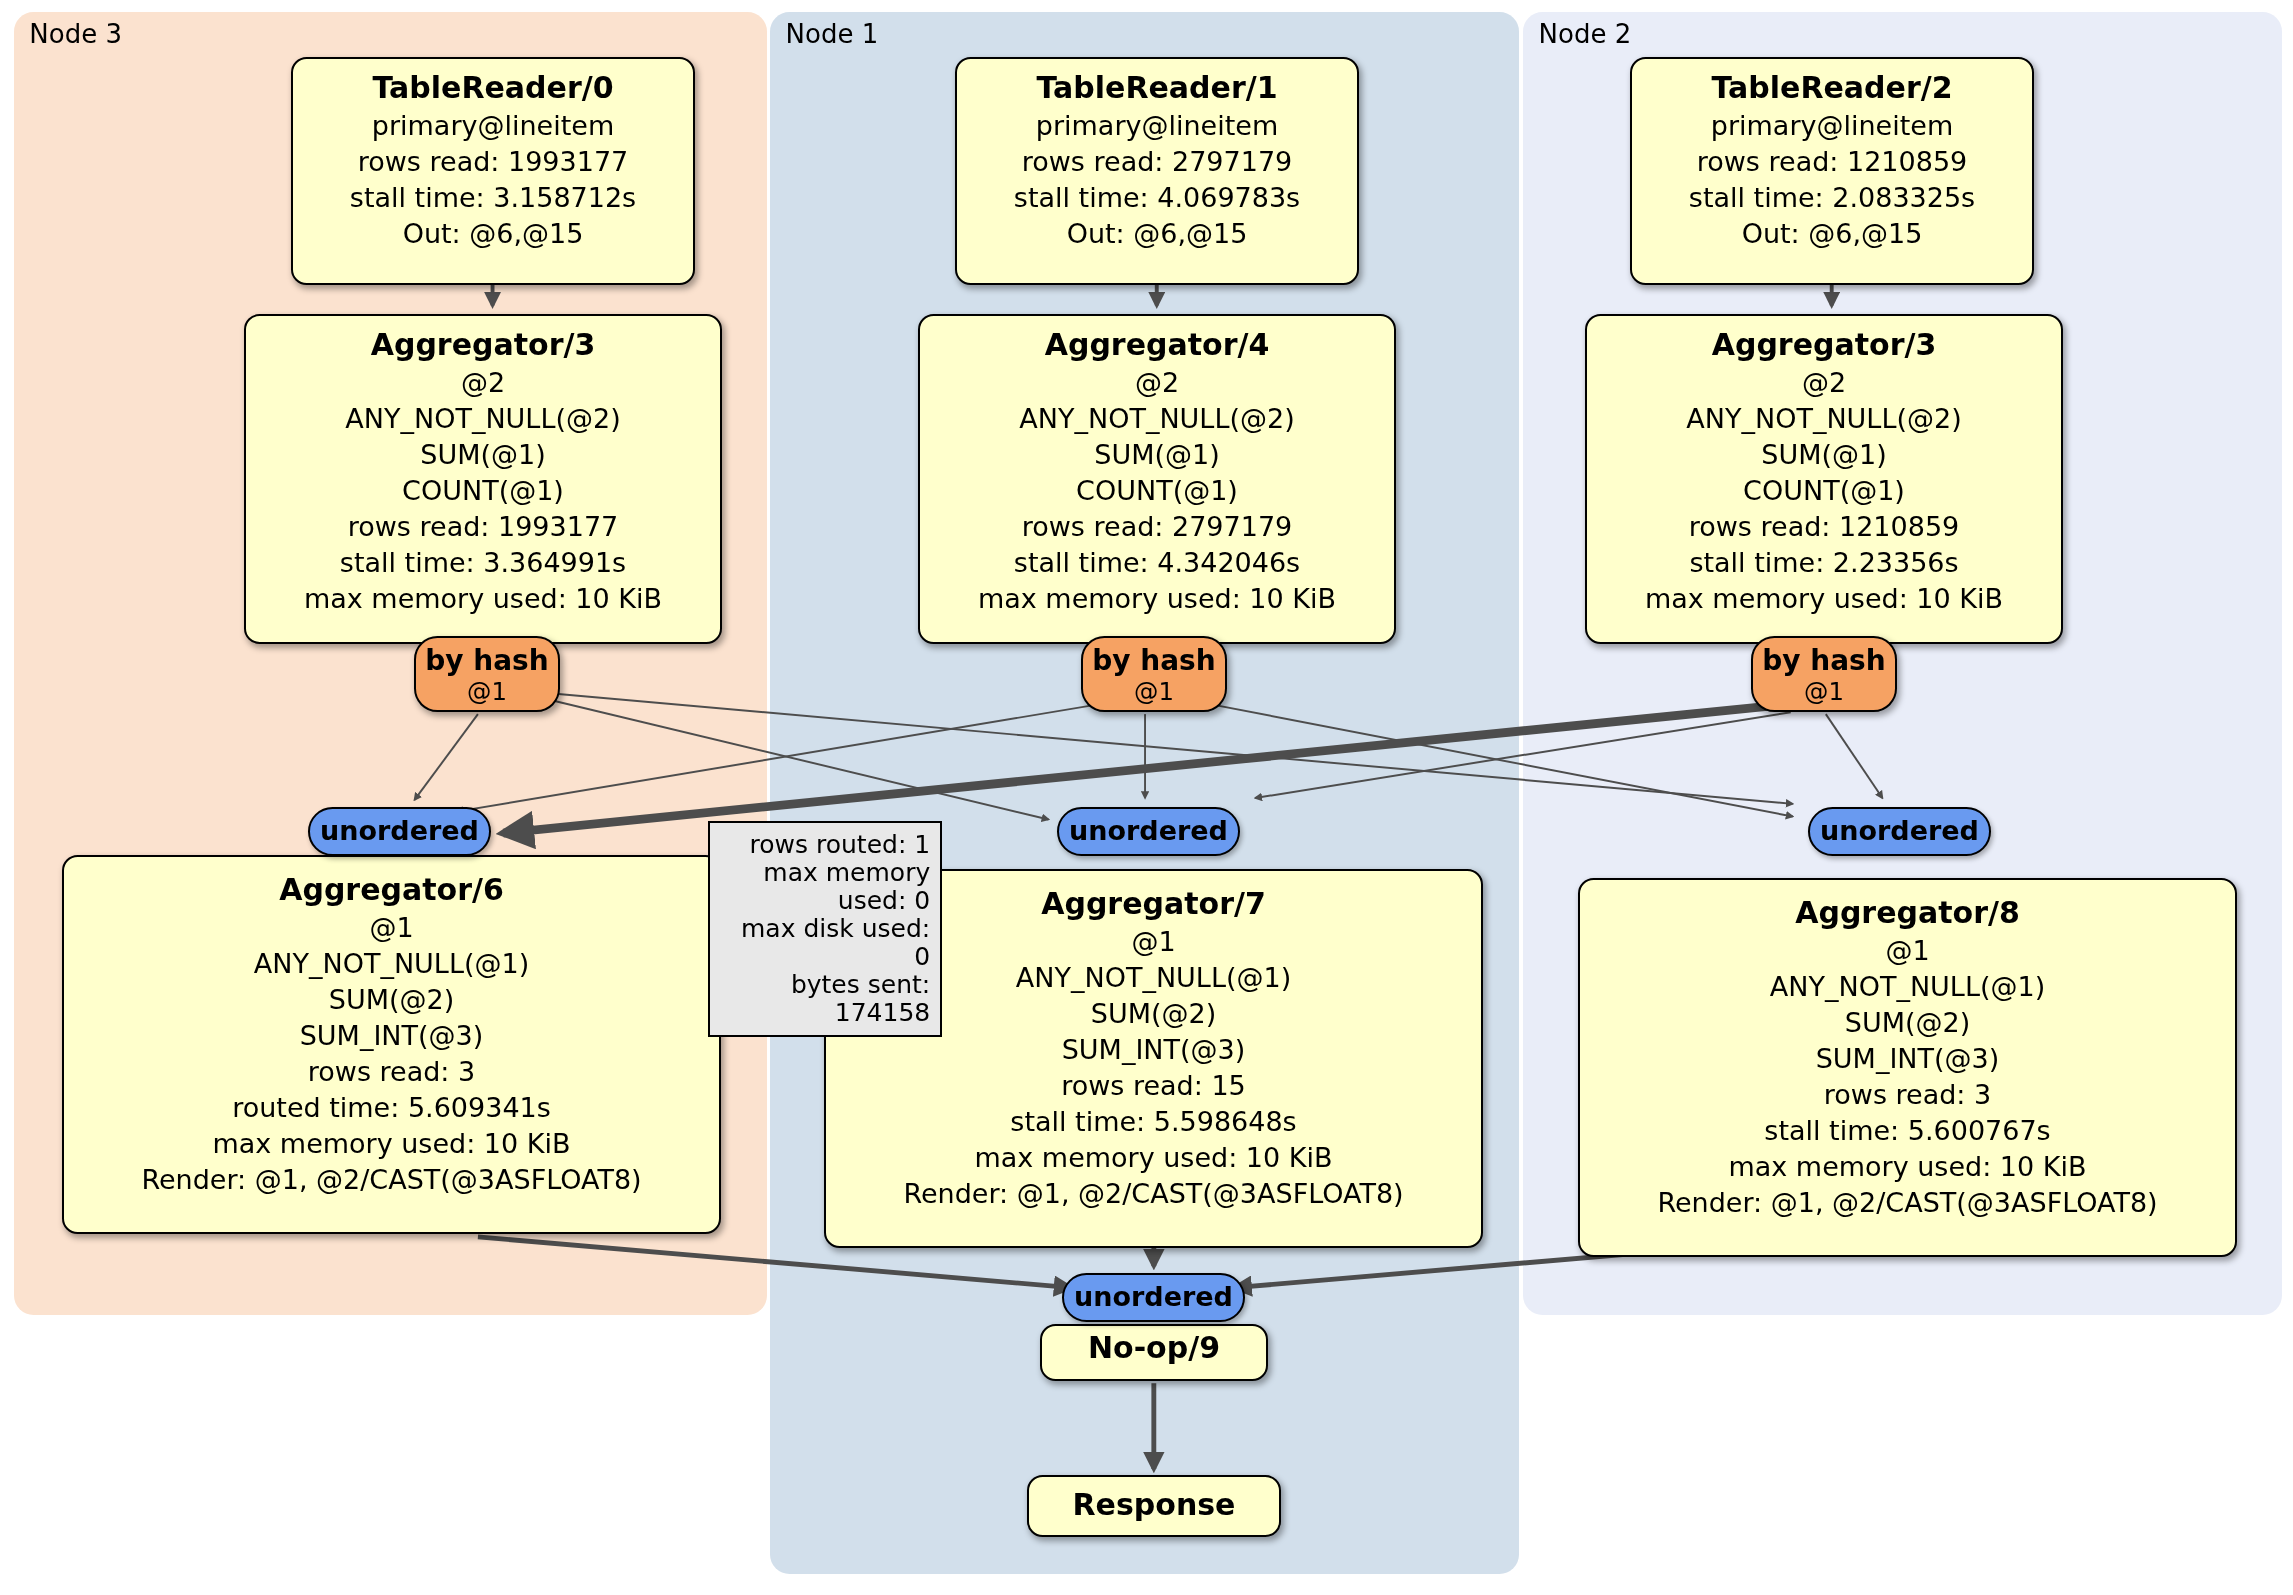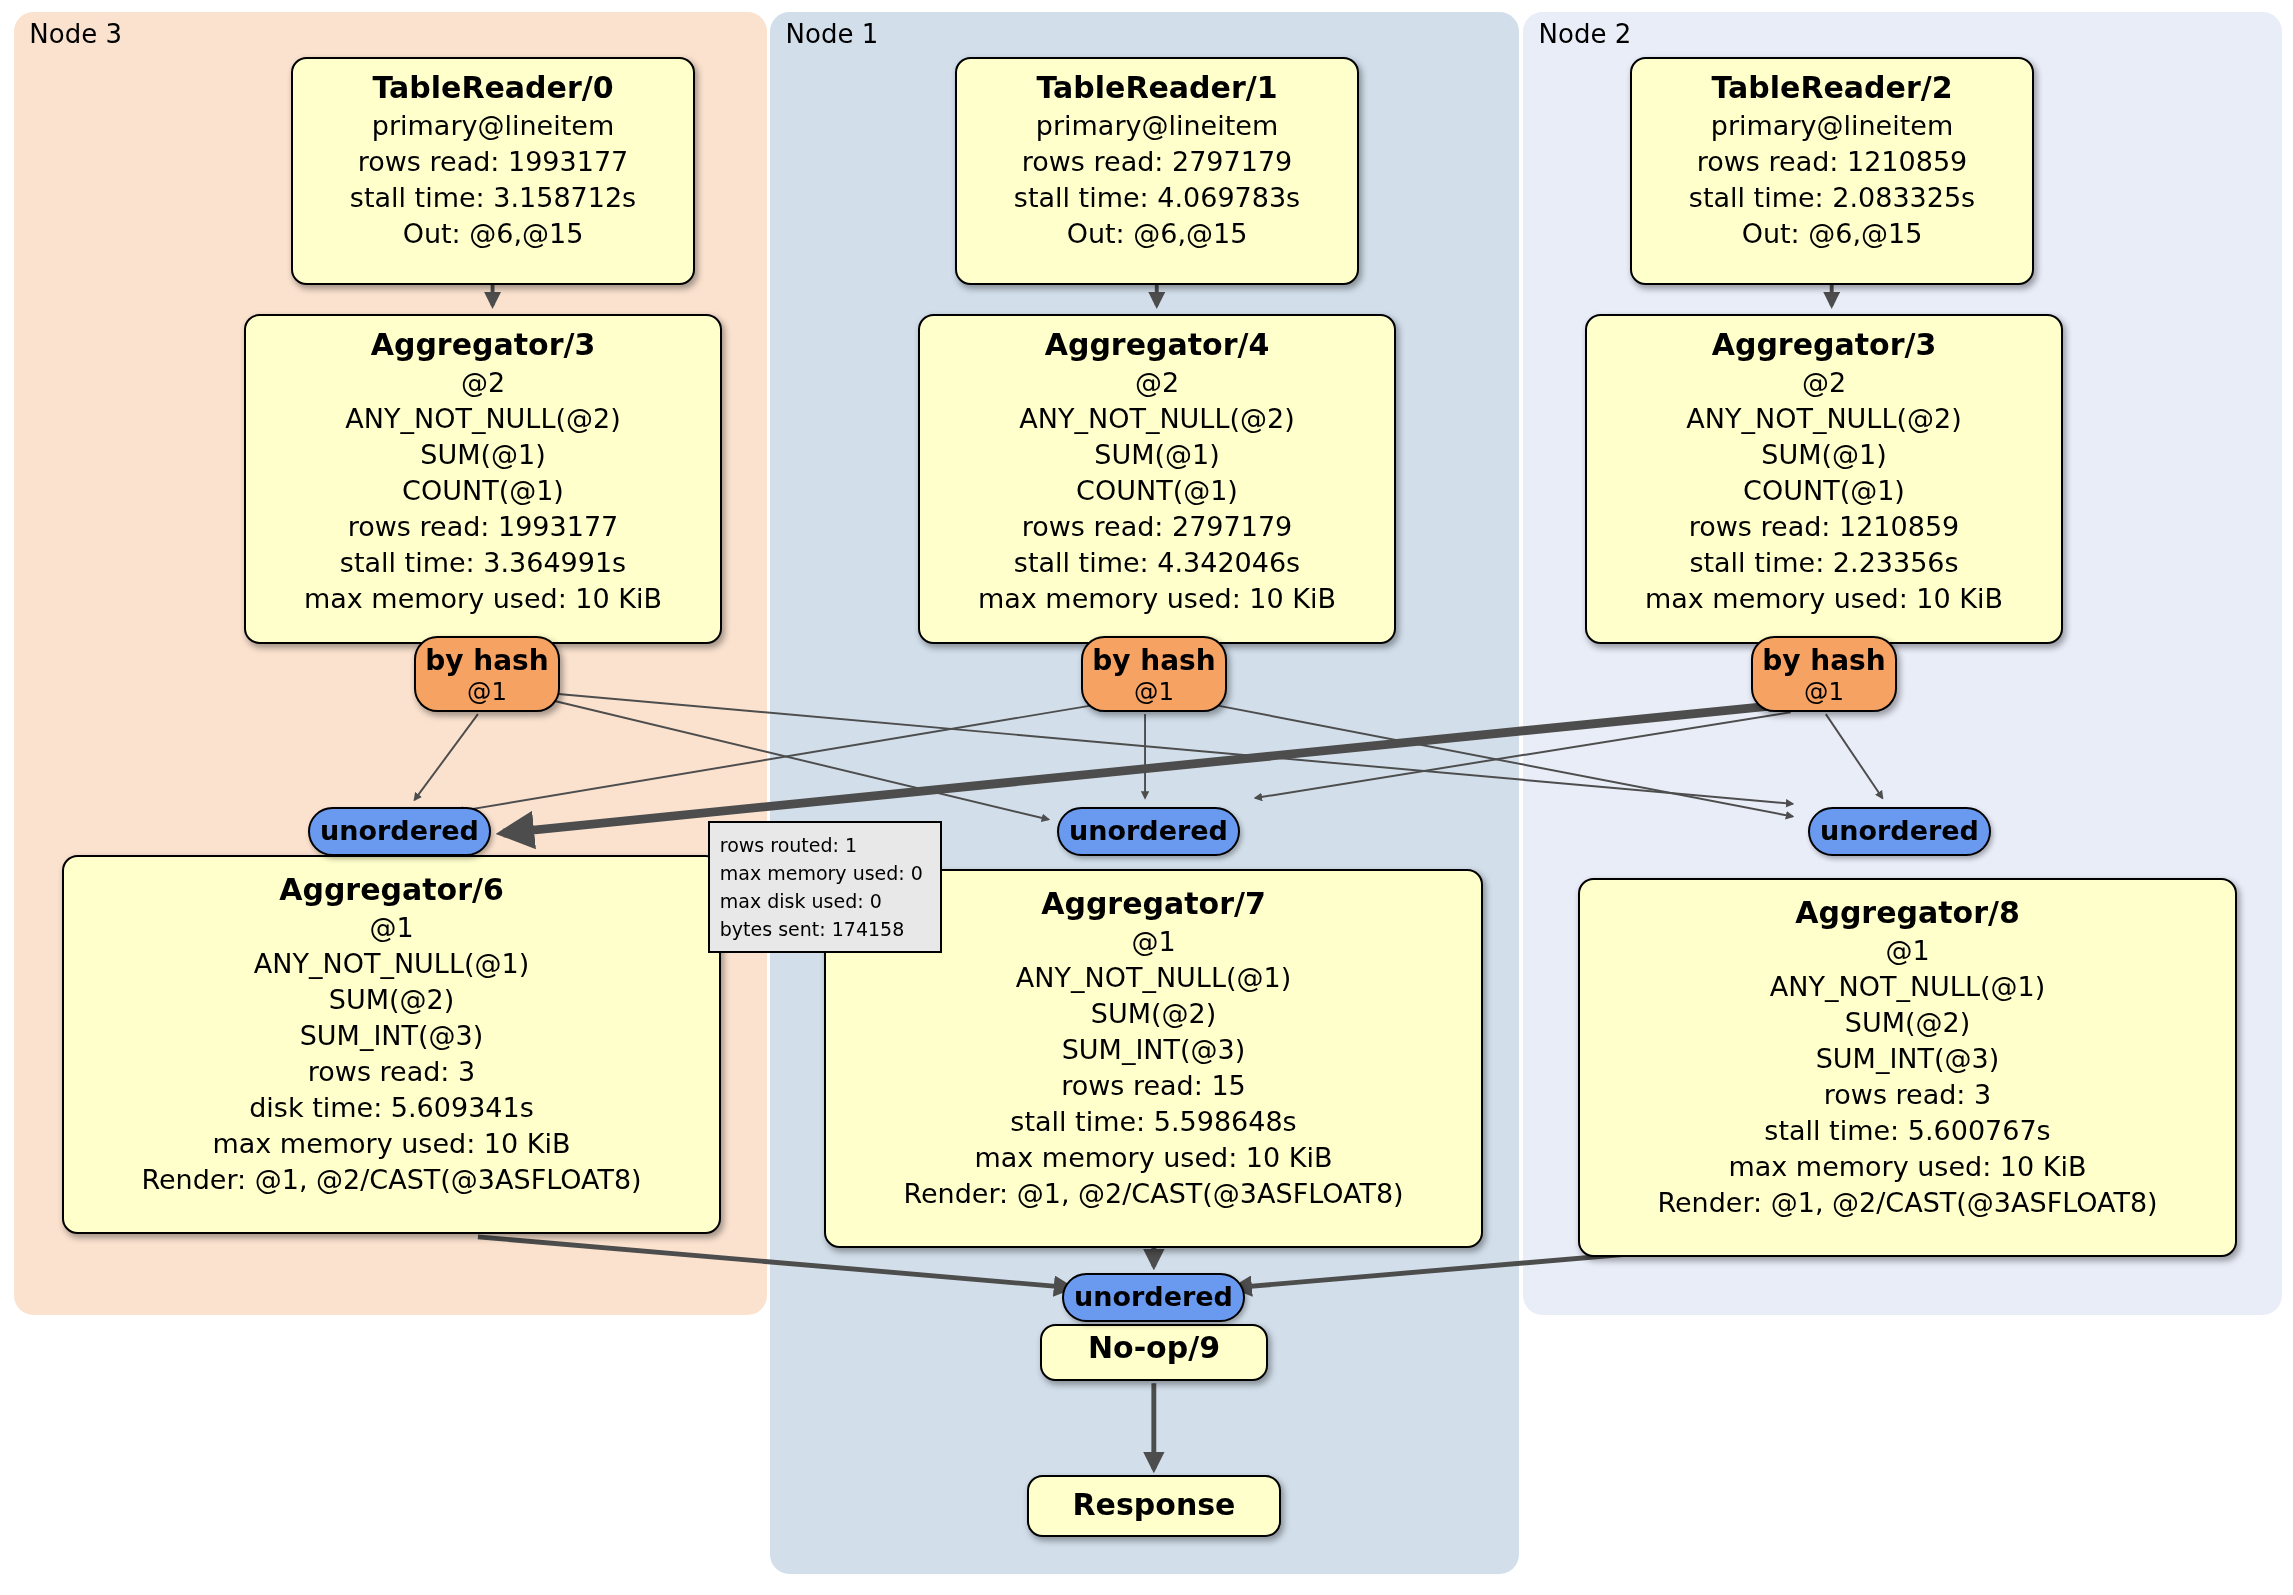--- a/index.html
+++ b/index.html
@@ -23,22 +23,22 @@
     z-index:4;padding-top:5.9px;
   }
   .router-label{font-weight:bold;font-size:28px;line-height:33px;}
   .router-detail{font-size:24.4px;line-height:29px;}
   .sync{
     position:absolute;background:#699af0;border:2.9px solid #000;border-radius:27px;
     box-shadow:2px 2.9px 4.9px rgba(0,0,0,0.3);text-align:center;box-sizing:border-box;
     font-weight:bold;font-size:27px;line-height:44px;z-index:4;
   }
   .tooltip{
-    position:absolute;background:#e8e8e8;border:2.4px solid #000;text-align:left;
-    box-sizing:border-box;font-size:19px;line-height:28px;padding:7.8px 9.8px;z-index:6;
+    position:absolute;background:#e8e8e8;border:2.4px solid #000;text-align:right;
+    box-sizing:border-box;font-size:25px;line-height:28px;padding:7.8px 9.8px;z-index:6;
   }
 </style>
 </head>
 <body>
 
 <div id="canvas">
 
   <div class="panel" style="left:13.7px;top:11.7px;width:753px;height:1303px;background:#fbe2cf;">
     <span class="panel-label">Node 3</span>
   </div>
@@ -148,21 +148,21 @@
   <div class="sync" style="left:1808px;top:807px;width:183px;height:49px;"><span>unordered</span></div>
   <div class="sync" style="left:1062px;top:1273px;width:183px;height:49px;"><span>unordered</span></div>
 
   <div class="op-box" style="left:62px;top:855px;width:659px;height:379px;padding-top:11.7px;">
     <div class="op-title">Aggregator/6</div>
     <div class="op-line">@1</div>
     <div class="op-line">ANY_NOT_NULL(@1)</div>
     <div class="op-line">SUM(@2)</div>
     <div class="op-line">SUM_INT(@3)</div>
     <div class="op-line">rows read: 3</div>
-    <div class="op-line">disk time: 5.609341s</div>
+    <div class="op-line">routed time: 5.609341s</div>
     <div class="op-line">max memory used: 10 KiB</div>
     <div class="op-line">Render: @1, @2/CAST(@3ASFLOAT8)</div>
   </div>
   <div class="op-box" style="left:824px;top:855px;width:659px;height:379px;padding-top:11.7px;margin-top:14px;">
     <div class="op-title">Aggregator/7</div>
     <div class="op-line">@1</div>
     <div class="op-line">ANY_NOT_NULL(@1)</div>
     <div class="op-line">SUM(@2)</div>
     <div class="op-line">SUM_INT(@3)</div>
     <div class="op-line">rows read: 15</div>

